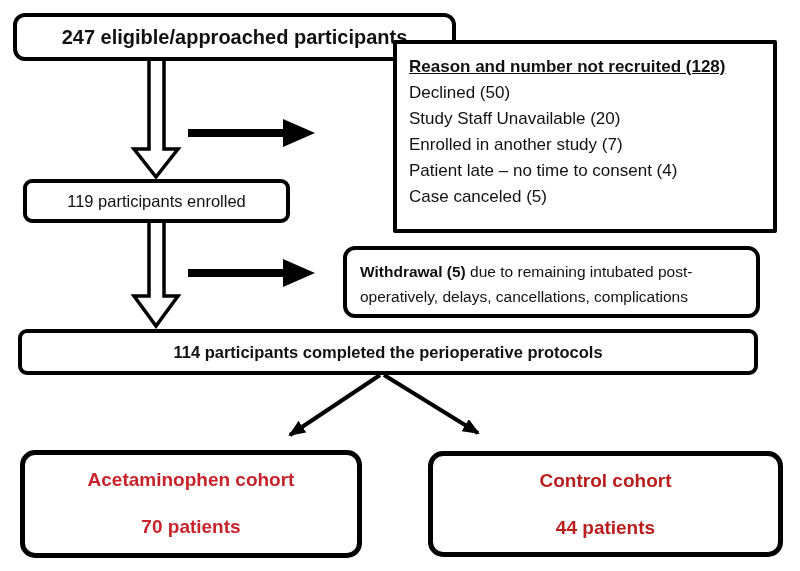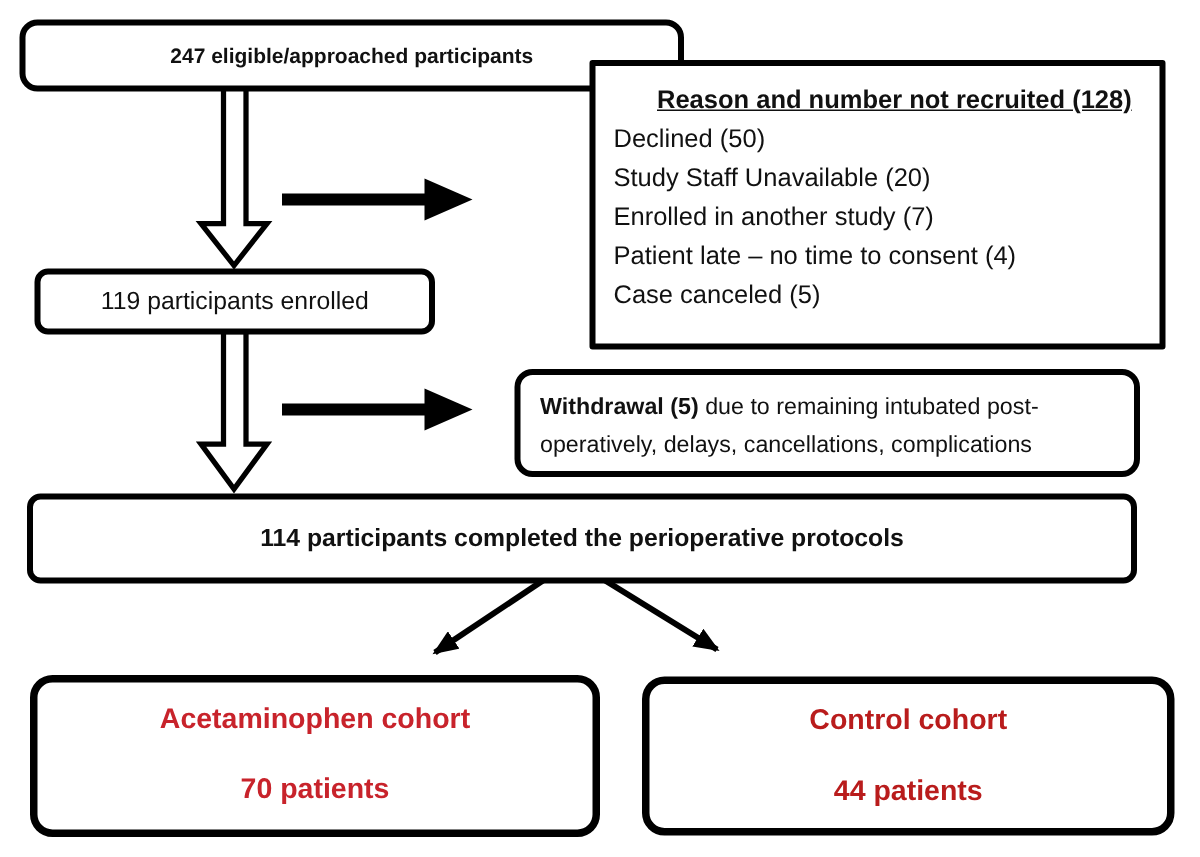--- a/index.html
+++ b/index.html
@@ -21,61 +21,60 @@
     background:#ffffff;
     border:4px solid #000000;
     z-index:1;
   }
   .center{
     display:flex;align-items:center;justify-content:center;text-align:center;
   }
   .box-eligible{
     left:13px;top:13px;width:443px;height:48px;
     border-radius:12px;
-    font-weight:bold;font-size:14px;
+    font-weight:bold;font-size:20px;
   }
   .box-reasons{
     left:393px;top:40px;width:384px;height:193px;
     border-radius:2px;
     padding:10px 12px 0 12px;
     font-size:17px;line-height:26px;
   }
   .reasons-title{
     font-weight:bold;text-decoration:underline;
     white-space:nowrap;
-    margin-left:29px;
   }
   .reason-item{white-space:nowrap;}
   .box-enrolled{
     left:23px;top:179px;width:267px;height:44px;
     border-radius:9px;
     font-weight:normal;font-size:16.5px;
   }
   .box-withdrawal{
     left:343px;top:246px;width:417px;height:72px;
     border-radius:12px;
     padding:9px 10px 9px 13px;
     font-size:15.5px;line-height:25px;
   }
   .box-withdrawal b{font-weight:bold;}
   .box-completed{
-    left:18px;top:329px;width:740px;height:60px;
+    left:18px;top:329px;width:740px;height:46px;
     border-radius:9px;
     font-weight:bold;font-size:16.5px;
   }
   .cohort{
     border-width:5px;
     border-radius:15px;
     display:flex;flex-direction:column;align-items:center;
     padding-top:14px;row-gap:25px;
     font-weight:bold;font-size:19px;
     text-align:center;
   }
   .box-acetaminophen{
-    left:20px;top:450px;width:380px;height:108px;
+    left:20px;top:450px;width:342px;height:108px;
   }
   .box-control{
     left:428px;top:451px;width:355px;height:106px;
   }
 </style>
 </head>
 <body>
 
 <div class="stage">
 

